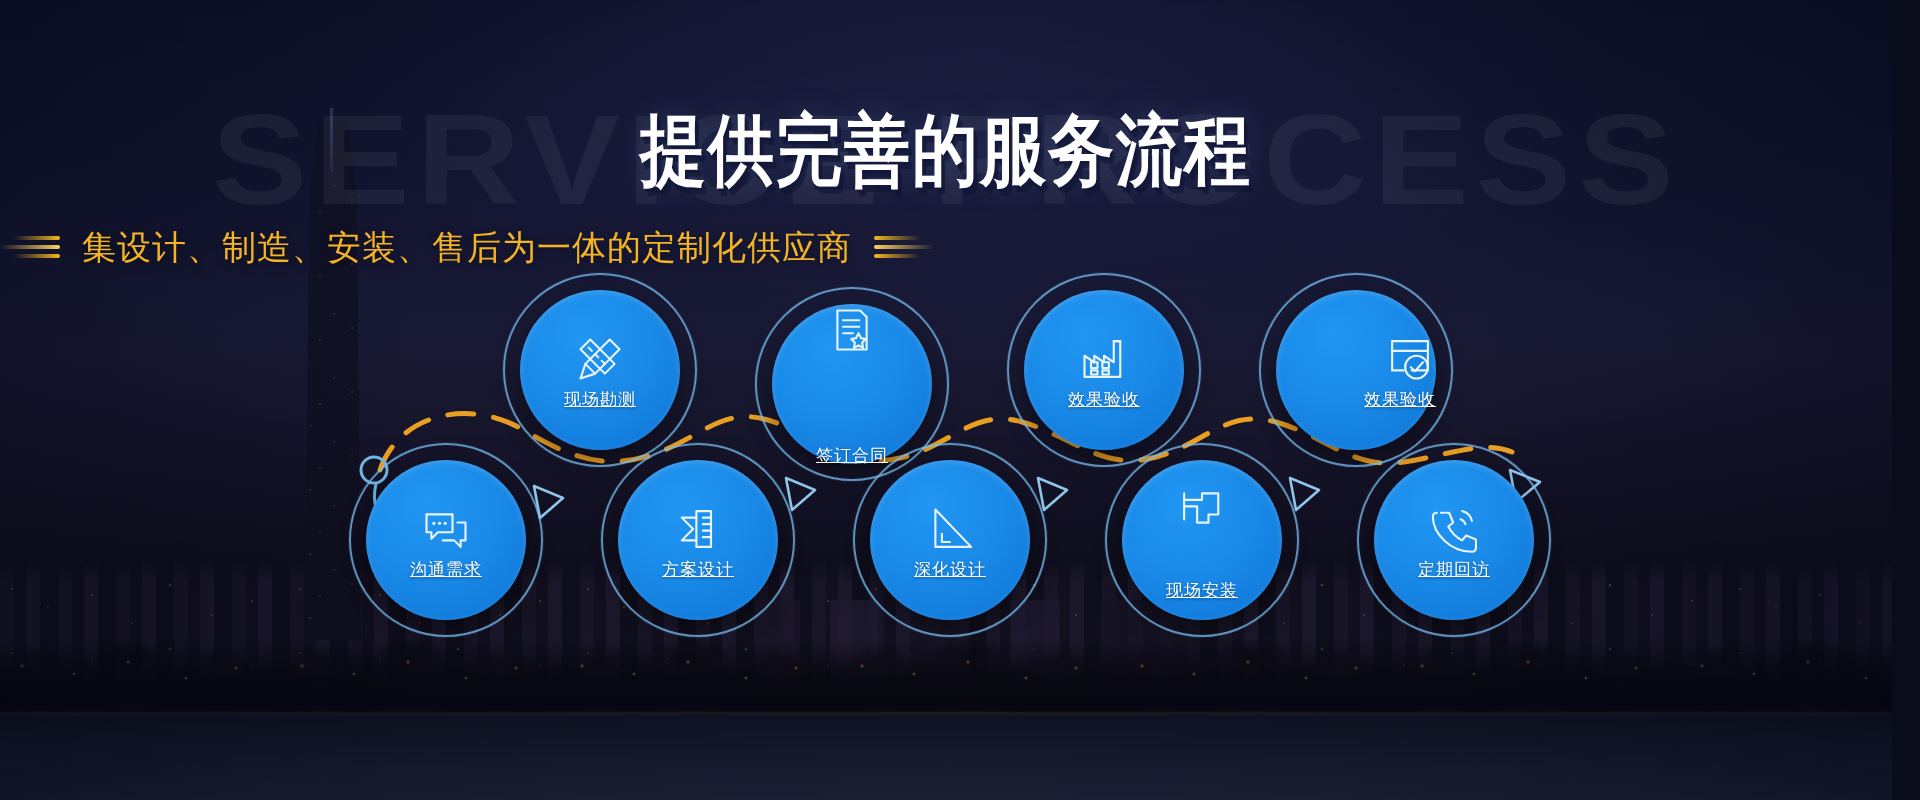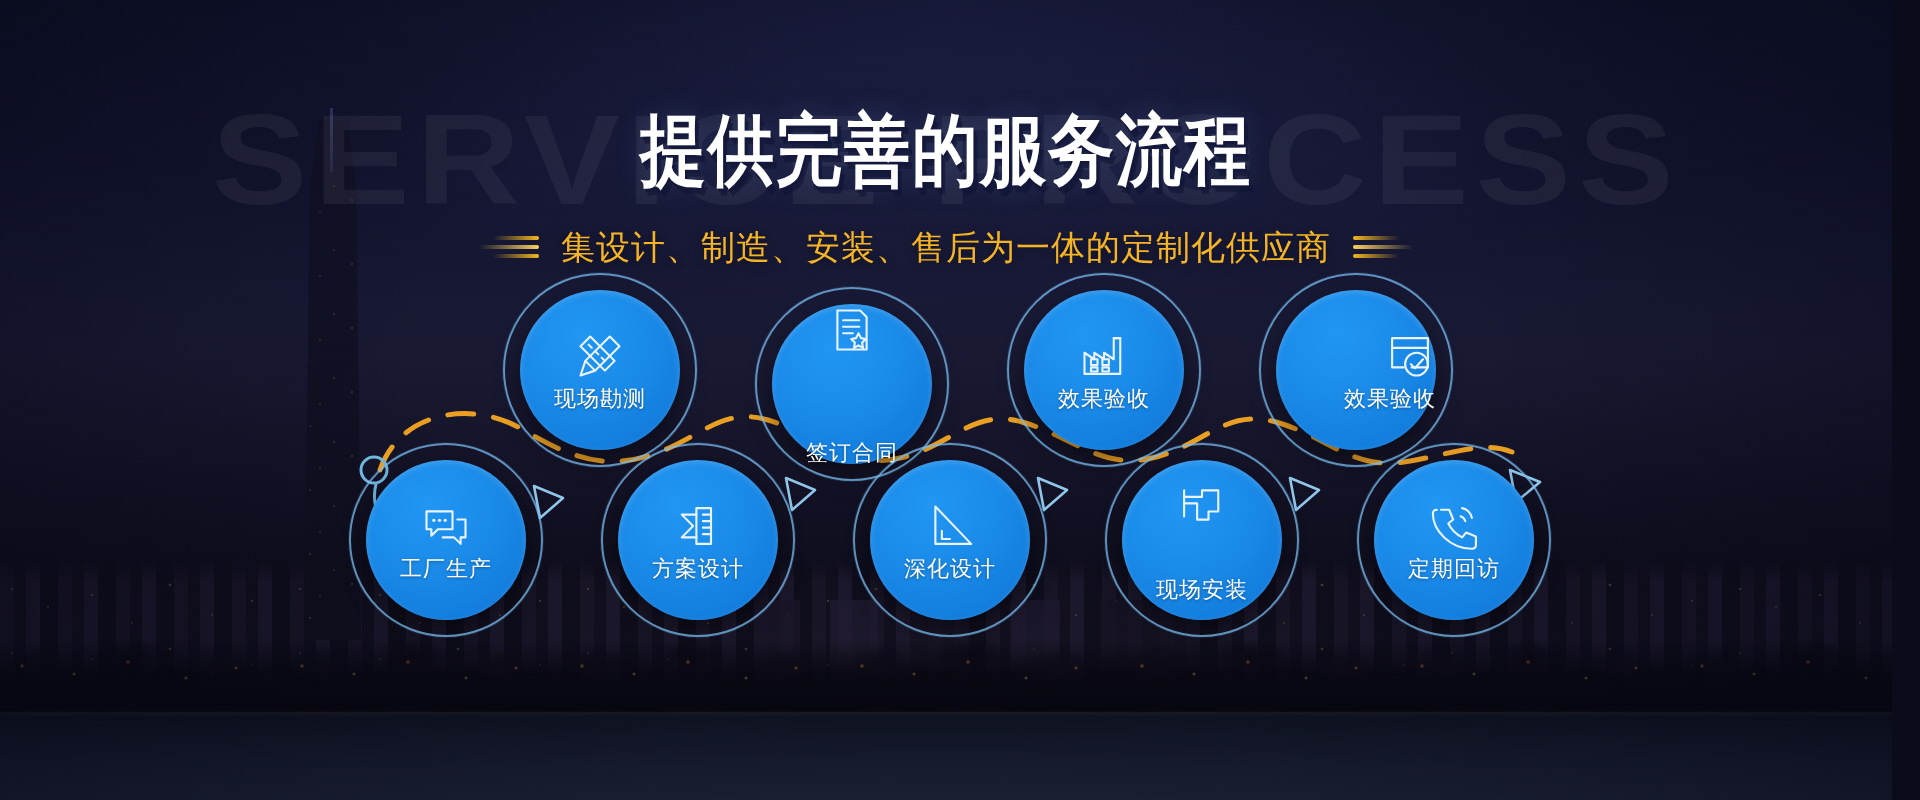--- a/index.html
+++ b/index.html
@@ -150,21 +150,21 @@
     text-shadow:
       2px 3px 0 rgba(20,24,60,.85),
       4px 6px 0 rgba(14,18,48,.55),
       0 0 26px rgba(120,170,255,.22);
     white-space:nowrap;
   }
 
   
   .sub-row {
     position:absolute; left:0; right:0; top:230px;
-    display:flex; align-items:center; justify-content:center; gap:22px;
+    display:flex; align-items:center; justify-content:flex-start; gap:22px;
     white-space:nowrap;
   }
   .sub-deco { display:flex; flex-direction:column; gap:5px; }
   .sub-deco i { display:block; height:4px; border-radius:2px; }
   .sub-deco.left i:nth-child(1){ width:46px; margin-left:14px; background:linear-gradient(90deg, rgba(245,180,40,0), #f5b81f); }
   .sub-deco.left i:nth-child(2){ width:60px; margin-left:0;    background:linear-gradient(90deg, rgba(245,180,40,0), #ffd35e); }
   .sub-deco.left i:nth-child(3){ width:46px; margin-left:14px; background:linear-gradient(90deg, rgba(245,180,40,0), #f5b81f); }
   .sub-deco.right i:nth-child(1){ width:46px; background:linear-gradient(270deg, rgba(245,180,40,0), #f5b81f); }
   .sub-deco.right i:nth-child(2){ width:60px; background:linear-gradient(270deg, rgba(245,180,40,0), #ffd35e); }
   .sub-deco.right i:nth-child(3){ width:46px; background:linear-gradient(270deg, rgba(245,180,40,0), #f5b81f); }
@@ -193,23 +193,24 @@
     position:absolute; left:-17px; top:-17px; width:194px; height:194px;
     border-radius:50%;
     border:2px solid rgba(120,190,240,.75);
     box-shadow:0 0 0 1px rgba(120,190,240,.12);
     pointer-events:none;
   }
   .node .ico { width:52px; height:52px; display:block; }
   .node .ico svg { width:52px; height:52px; display:block; }
   .node .lbl {
     font-family:"DejaVu Sans","Liberation Sans",sans-serif;
-    font-size:22px; color:#ffffff; letter-spacing:1px; line-height:1;
+    font-size:17px; color:#ffffff; letter-spacing:1px; line-height:1;
     text-shadow:0 1px 3px rgba(0,0,0,.35);
     white-space:nowrap;
+    text-decoration:underline;
   }
 </style>
 </head>
 <body>
 
 <div class="stage">
 
   <div class="bg">
     <div class="sky"></div>
     <div class="sky-glow"></div>
@@ -284,21 +285,21 @@
       <span class="ring"></span>
       <span class="ico">
         <svg viewBox="0 0 64 64" fill="none" stroke="#eaf4ff" stroke-width="2.6" stroke-linecap="round" stroke-linejoin="round">
           <path d="M8 14 h32 v22 h-18 l-8 8 v-8 h-6 z"></path>
           <path d="M46 24 h10 v22 h-6 v8 l-8 -8 h-14"></path>
           <circle cx="17" cy="25" r="2" fill="#eaf4ff" stroke="none"></circle>
           <circle cx="24" cy="25" r="2" fill="#eaf4ff" stroke="none"></circle>
           <circle cx="31" cy="25" r="2" fill="#eaf4ff" stroke="none"></circle>
         </svg>
       </span>
-      <span class="lbl">工厂生产</span>
+      <span class="lbl">沟通需求</span>
     </div>
 
     <div class="node" style="left:520px; top:290px;">
       <span class="ring"></span>
       <span class="ico">
         <svg viewBox="0 0 64 64" fill="none" stroke="#eaf4ff" stroke-width="2.6" stroke-linecap="round" stroke-linejoin="round">
           <path d="M44 8 l12 12 -30 30 -12 -12 z"></path>
           <path d="M14 38 l-6 18 18 -6"></path>
           <path d="M20 8 l-12 12 30 30 12 -12 z"></path>
           <path d="M18 18 l4 4 M26 26 l4 4 M34 34 l4 4"></path>

